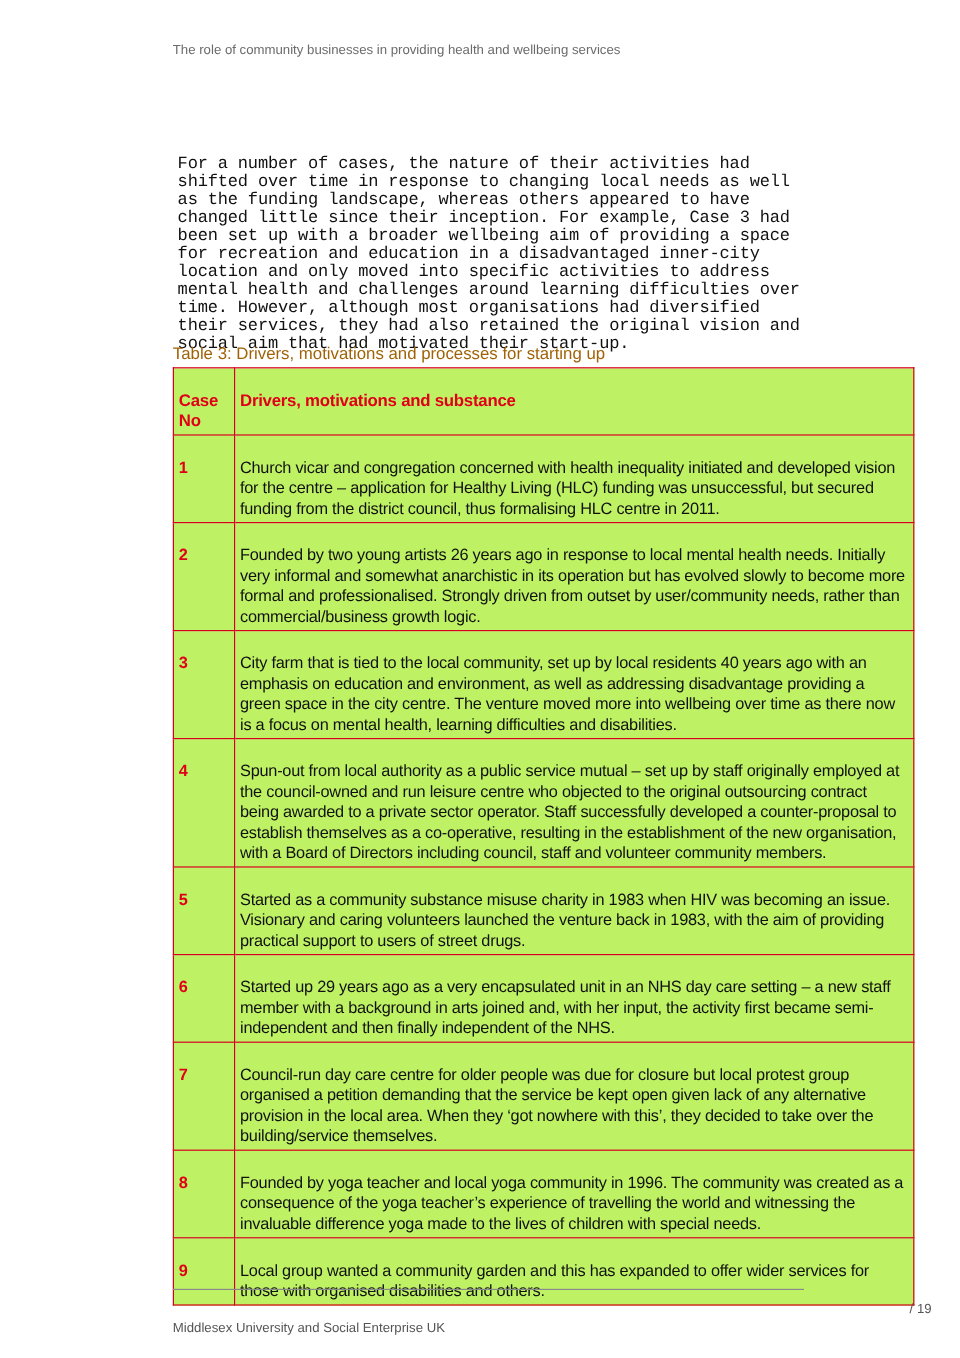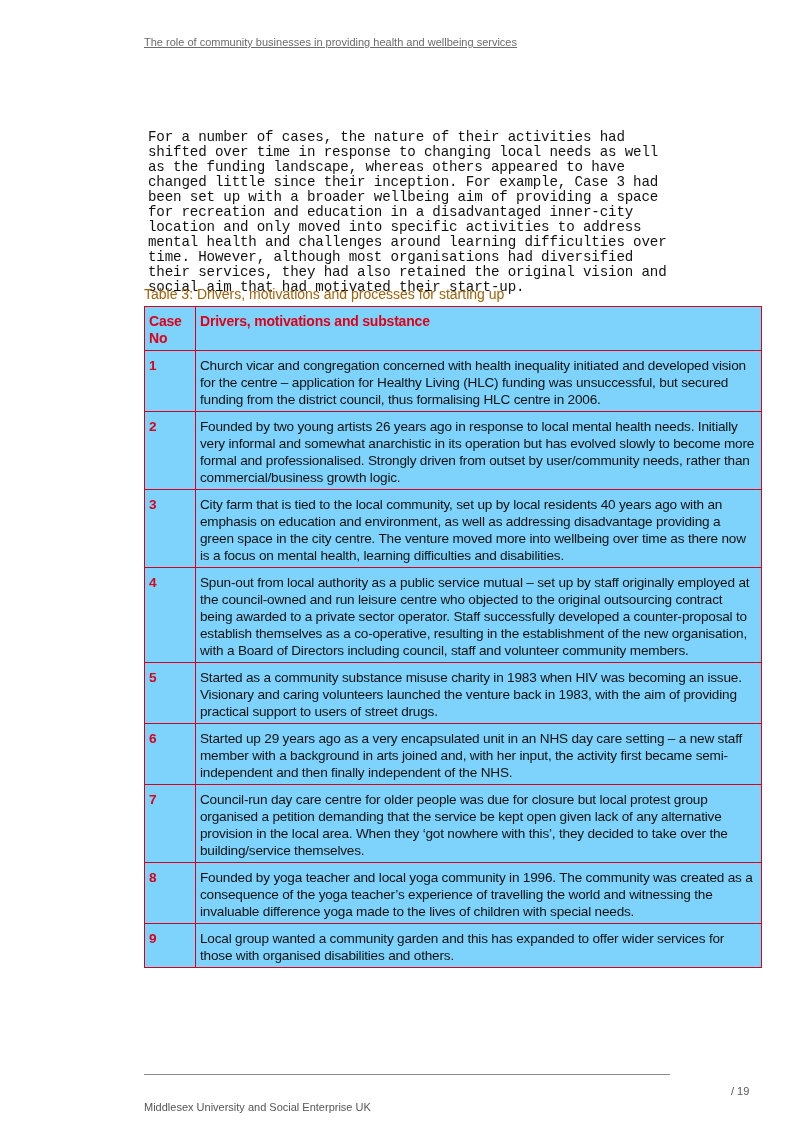--- a/index.html
+++ b/index.html
@@ -1,50 +1,50 @@
 <!DOCTYPE html>
 <html><head>
 <meta charset="utf-8">
 <style>
   html, body { margin: 0; padding: 0; background: #ffffff; }
   body { width: 800px; height: 1132px; position: relative; overflow: hidden;
          font-family: "Liberation Sans", sans-serif; color: #1a1a1a; }
-  .running-header { position: absolute; left: 144px; top: 36px; font-size: 11px; color: #6b6b6b; text-decoration: underline; }
+  .running-header { position: absolute; left: 144px; top: 36px; font-size: 11px; color: #6b6b6b; }
   .intro { position: absolute; left: 144px; top: 126px; width: 530px; font-size: 14.2px; line-height: 15px; color: #111; margin: 4px; letter-spacing: -0.15px; font-family: Liberation Mono, monospace; }
   .table-caption { position: absolute; left: 144px; top: 286px; font-size: 14px; color: #a16207; }
   table.drivers { position: absolute; left: 144px; top: 306px; width: 618px; border-collapse: collapse; font-size: 13.6px; line-height: 17px; }
-  table.drivers td, table.drivers th { border: 1px solid #d6001c; padding: 6px 4px 3px 4px; vertical-align: top; text-align: left; background: #7dd3fc; letter-spacing: -0.2px; }
+  table.drivers td, table.drivers th { border: 1px solid #d6001c; padding: 18px 4px 3px 4px; vertical-align: top; text-align: left; background: #bef264; letter-spacing: -0.2px; }
   table.drivers th { color: #e00018; font-weight: bold; font-size: 14px; }
   table.drivers td.case { color: #e00018; font-weight: bold; width: 42px; }
   table.drivers th.case-h { width: 42px; }
   table.drivers td.desc { color: #111; }
   .footer-rule { position: absolute; left: 144px; top: 1074px; width: 526px; height: 1px; background: #8a8a8a; }
   .footer-left { position: absolute; left: 144px; top: 1085px; font-size: 11px; color: #555; margin-top: 16px; }
-  .footer-right { position: absolute; left: 731px; top: 1085px; font-size: 11px; color: #555; }
+  .footer-right { position: absolute; left: 758px; top: 1085px; font-size: 11px; color: #555; }
 </style>
 </head>
 <body>
 
 <div class="running-header">The role of community businesses in providing health and wellbeing services</div>
 
 <p class="intro">For a number of cases, the nature of their activities had shifted over time in response to changing local needs as well as the funding landscape, whereas others appeared to have changed little since their inception. For example, Case 3 had been set up with a broader wellbeing aim of providing a space for recreation and education in a disadvantaged inner-city location and only moved into specific activities to address mental health and challenges around learning difficulties over time. However, although most organisations had diversified their services, they had also retained the original vision and social aim that had motivated their start-up.</p>
 
 <div class="table-caption">Table 3: Drivers, motivations and processes for starting up</div>
 
 <table class="drivers">
   <thead>
     <tr>
       <th class="case-h">Case No</th>
       <th>Drivers, motivations and substance</th>
     </tr>
   </thead>
   <tbody>
     <tr>
         <td class="case">1</td>
-        <td class="desc">Church vicar and congregation concerned with health inequality initiated and developed vision for the centre – application for Healthy Living (HLC) funding was unsuccessful, but secured funding from the district council, thus formalising HLC centre in 2006.</td>
+        <td class="desc">Church vicar and congregation concerned with health inequality initiated and developed vision for the centre – application for Healthy Living (HLC) funding was unsuccessful, but secured funding from the district council, thus formalising HLC centre in 2011.</td>
       </tr>
     <tr>
         <td class="case">2</td>
         <td class="desc">Founded by two young artists 26 years ago in response to local mental health needs. Initially very informal and somewhat anarchistic in its operation but has evolved slowly to become more formal and professionalised. Strongly driven from outset by user/community needs, rather than commercial/business growth logic.</td>
       </tr>
     <tr>
         <td class="case">3</td>
         <td class="desc">City farm that is tied to the local community, set up by local residents 40 years ago with an emphasis on education and environment, as well as addressing disadvantage providing a green space in the city centre. The venture moved more into wellbeing over time as there now is a focus on mental health, learning difficulties and disabilities.</td>
       </tr>
     <tr>

